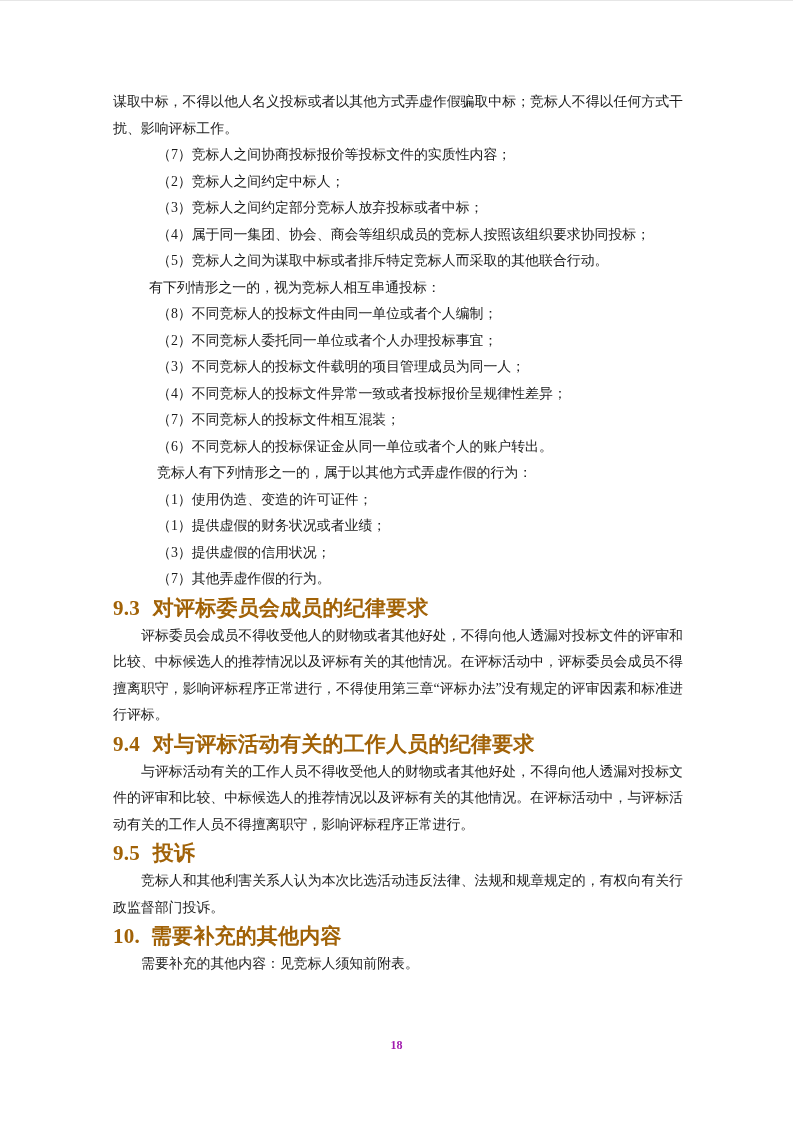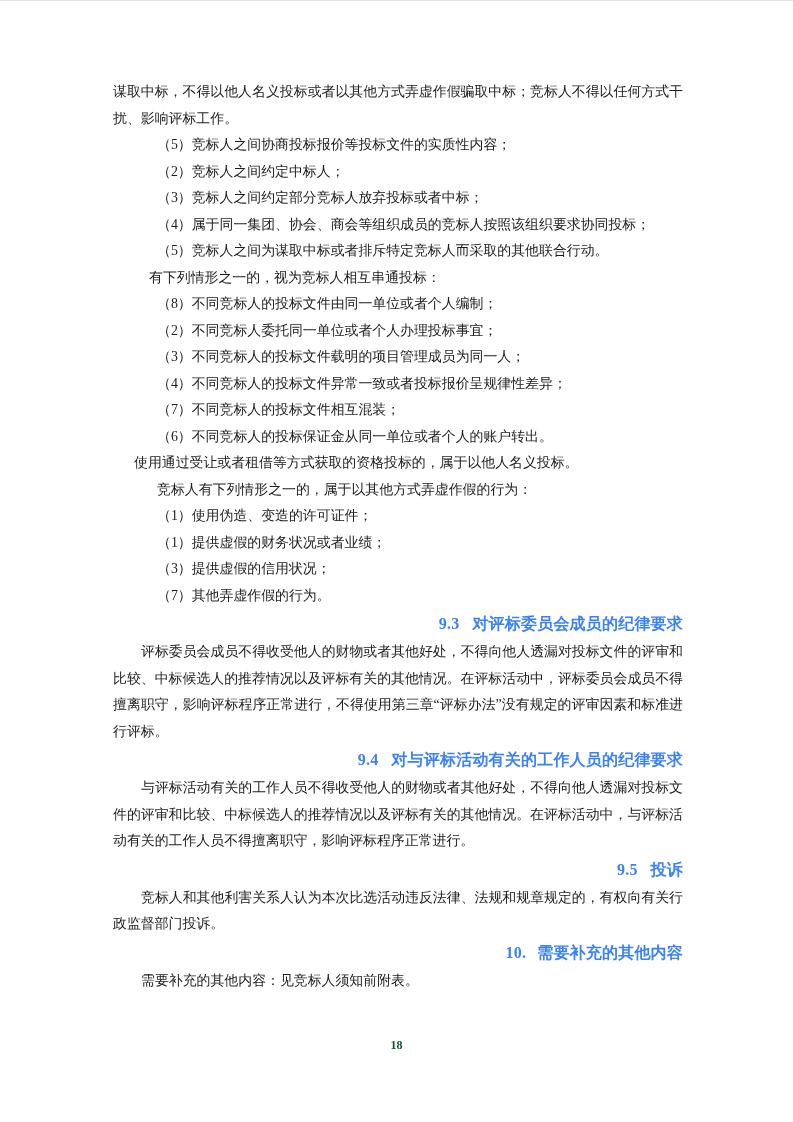--- a/index.html
+++ b/index.html
@@ -10,85 +10,83 @@
     overflow:hidden;
     font-family:"Liberation Serif","DejaVu Serif",serif;
     color:#1b1b1b;
   }
   .top-hairline{
     position:absolute;top:0;left:0;width:100%;height:1px;
     background:#e6e6e6;
   }
   .doc{
     position:absolute;
-    left:113px;top:79px;width:570px;
+    left:113px;top:89px;width:570px;
     font-size:13.9px;
   }
   .p{
     line-height:26.5px;
     text-align:justify;
     text-justify:inter-ideograph;
     margin:0;
   }
   .indent-cont{text-indent:0;}
   .indent-lead{text-indent:36px;}
   .indent-item{text-indent:44px;}
   .indent-note{text-indent:21px;}
   .indent-body{text-indent:28px;}
   .h{
     font-family:"Liberation Sans","DejaVu Sans",sans-serif;
     font-weight:700;
-    font-size:16px;
+    font-size:21px;
     line-height:30px;
-    color:#3b82f6;
+    color:#a16207;
     margin:0;
     letter-spacing:0.2px;
-    text-align:right;
   }
   .h .num{
     font-family:"Liberation Serif","DejaVu Serif",serif;
     font-weight:700;
     margin-right:13px;
   }
   .h .num.tight{margin-right:11px;}
   .footer{
     position:absolute;
     top:1038px;left:0;width:100%;
     text-align:center;
     font-family:"Liberation Serif","DejaVu Serif",serif;
     font-size:12px;
     font-weight:700;
-    color:#14532d;
+    color:#a21caf;
   }
 </style>
 </head>
 <body>
 
 <div class="page">
   <div class="top-hairline"></div>
 
   <div class="doc">
 
     <p class="p indent-cont">谋取中标，不得以他人名义投标或者以其他方式弄虚作假骗取中标；竞标人不得以任何方式干扰、影响评标工作。</p>
 
-    <p class="p indent-item">（5）竞标人之间协商投标报价等投标文件的实质性内容；</p>
+    <p class="p indent-item">（7）竞标人之间协商投标报价等投标文件的实质性内容；</p>
     <p class="p indent-item">（2）竞标人之间约定中标人；</p>
     <p class="p indent-item">（3）竞标人之间约定部分竞标人放弃投标或者中标；</p>
     <p class="p indent-item">（4）属于同一集团、协会、商会等组织成员的竞标人按照该组织要求协同投标；</p>
     <p class="p indent-item">（5）竞标人之间为谋取中标或者排斥特定竞标人而采取的其他联合行动。</p>
 
     <p class="p indent-lead">有下列情形之一的，视为竞标人相互串通投标：</p>
     <p class="p indent-item">（8）不同竞标人的投标文件由同一单位或者个人编制；</p>
     <p class="p indent-item">（2）不同竞标人委托同一单位或者个人办理投标事宜；</p>
     <p class="p indent-item">（3）不同竞标人的投标文件载明的项目管理成员为同一人；</p>
     <p class="p indent-item">（4）不同竞标人的投标文件异常一致或者投标报价呈规律性差异；</p>
     <p class="p indent-item">（7）不同竞标人的投标文件相互混装；</p>
     <p class="p indent-item">（6）不同竞标人的投标保证金从同一单位或者个人的账户转出。</p>
 
-    <p class="p indent-note">使用通过受让或者租借等方式获取的资格投标的，属于以他人名义投标。</p>
 
     <p class="p indent-item">竞标人有下列情形之一的，属于以其他方式弄虚作假的行为：</p>
     <p class="p indent-item">（1）使用伪造、变造的许可证件；</p>
     <p class="p indent-item">（1）提供虚假的财务状况或者业绩；</p>
     <p class="p indent-item">（3）提供虚假的信用状况；</p>
     <p class="p indent-item">（7）其他弄虚作假的行为。</p>
 
     <h2 class="h">
       <span class="num">9.3</span><span>对评标委员会成员的纪律要求</span>
     </h2>

